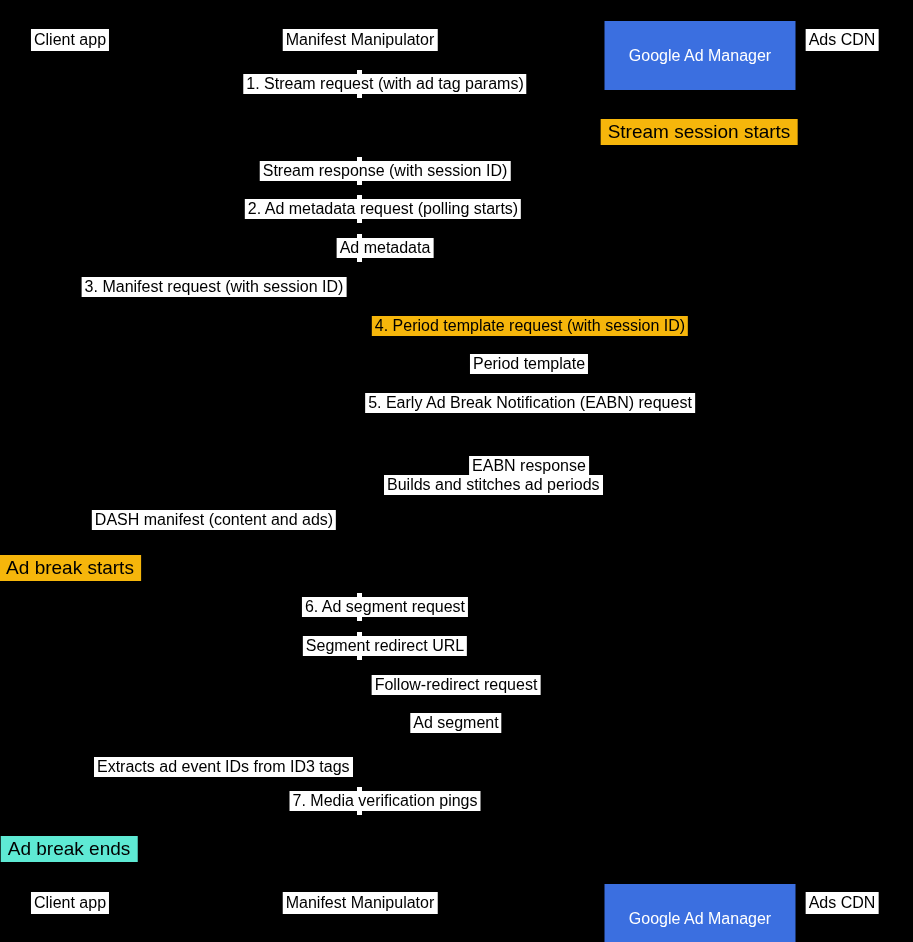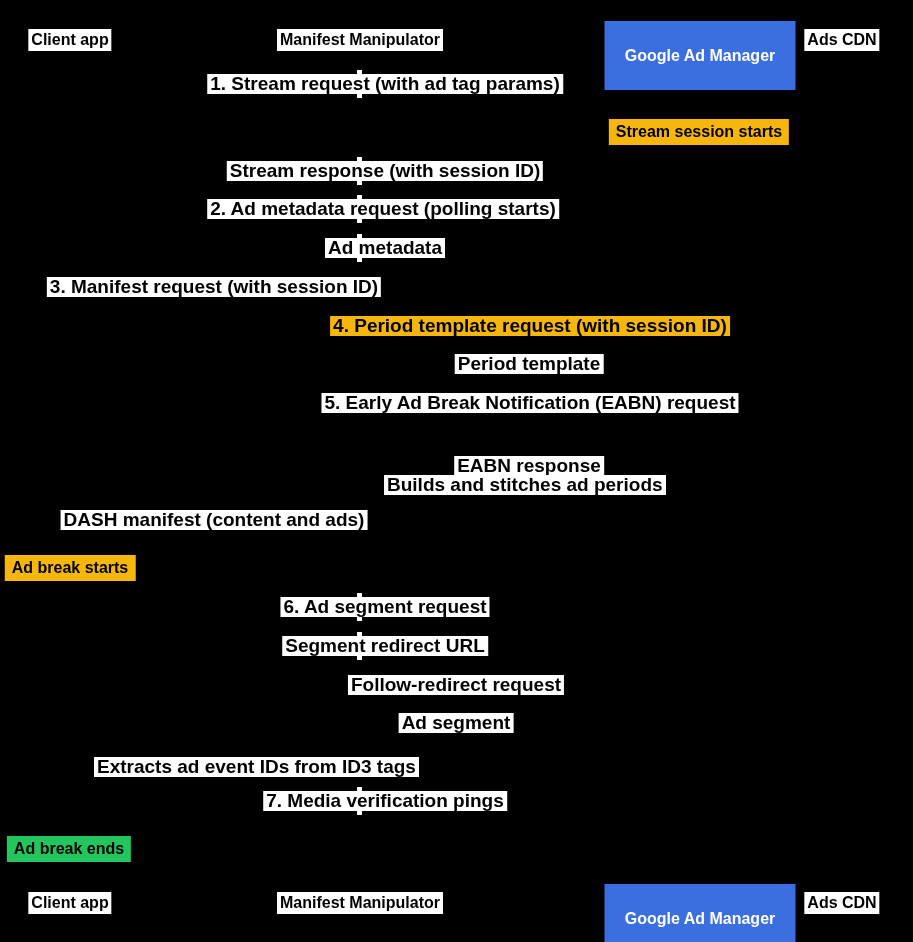--- a/index.html
+++ b/index.html
@@ -5,21 +5,21 @@
   html, body { margin: 0; padding: 0; }
   body {
     width: 913px; height: 942px;
     background: #000000;
     font-family: "Liberation Sans", "DejaVu Sans", sans-serif;
     overflow: hidden;
     position: relative;
   }
   #diagram {
     position: absolute; left: 0; top: 0;
-    width: 913px; height: 942px; font-weight: bold;
+    width: 913px; height: 942px;
   }
   .actor {
     position: absolute;
     background: #ffffff;
     color: #000000;
     font-size: 16px;
     line-height: 18px;
     padding: 2px 3px;
     white-space: nowrap;
     transform: translateX(-50%);
@@ -31,33 +31,33 @@
     height: 37px;
     display: flex;
     align-items: center;
     justify-content: center;
     padding: 16px;
   }
   .msg {
     position: absolute;
     background: #ffffff;
     color: #000000;
-    font-size: 19px;
+    font-size: 16px;
     line-height: 18px;
     padding: 1px 3px;
     white-space: nowrap;
     transform: translateX(-50%);
   }
   .msg.yellow { background: #F6B60B; }
   .msg.self { transform: none; }
   .note {
     position: absolute;
     background: #F6B60B;
     color: #000000;
-    font-size: 16px;
+    font-size: 19px;
     line-height: 20px;
     padding: 3px 7px;
     white-space: nowrap;
     transform: translateX(-50%);
   }
   .tick {
     position: absolute;
     width: 5px; height: 4px;
     background: #ffffff;
   }
@@ -86,21 +86,21 @@
     <div class="msg" style="top: 456px; left: 529px;">EABN response</div>
     <div class="msg" style="top: 510px; left: 214px;">DASH manifest (content and ads)</div>
     <div class="msg self" style="top: 475px; left: 384px;">Builds and stitches ad periods</div>
     <div class="note" style="top: 555px; left: 70px; background: rgb(246, 182, 11);">Ad break starts</div>
     <div class="msg" style="top: 597px; left: 385px; text-align: center;">6. Ad segment request</div>
     <div class="msg" style="top: 636px; left: 385px;">Segment redirect URL</div>
     <div class="msg" style="top: 675px; left: 456px;">Follow-redirect request</div>
     <div class="msg" style="top: 713px; left: 456px;">Ad segment</div>
     <div class="msg self" style="top: 757px; left: 94px;">Extracts ad event IDs from ID3 tags</div>
     <div class="msg" style="top: 791px; left: 385px;">7. Media verification pings</div>
-    <div class="note" style="top: 836px; left: 69px; background: #22c55e;">Ad break ends</div>
+    <div class="note" style="top: 836px; left: 69px; background: #5eead4;">Ad break ends</div>
     <div class="tick" style="left: 357px; top: 70px; background: rgb(255, 255, 255);"></div>
     <div class="tick" style="left: 357px; top: 94px; background: rgb(255, 255, 255);"></div>
     <div class="tick" style="left: 357px; top: 157px; background: rgb(255, 255, 255);"></div>
     <div class="tick" style="left: 357px; top: 181px; background: rgb(255, 255, 255);"></div>
     <div class="tick" style="left: 357px; top: 195px; background: rgb(255, 255, 255);"></div>
     <div class="tick" style="left: 357px; top: 219px; background: rgb(255, 255, 255);"></div>
     <div class="tick" style="left: 357px; top: 234px; background: rgb(255, 255, 255);"></div>
     <div class="tick" style="left: 357px; top: 258px; background: rgb(255, 255, 255);"></div>
     <div class="tick" style="left: 357px; top: 593px; background: rgb(255, 255, 255);"></div>
     <div class="tick" style="left: 357px; top: 617px; background: rgb(255, 255, 255);"></div>

